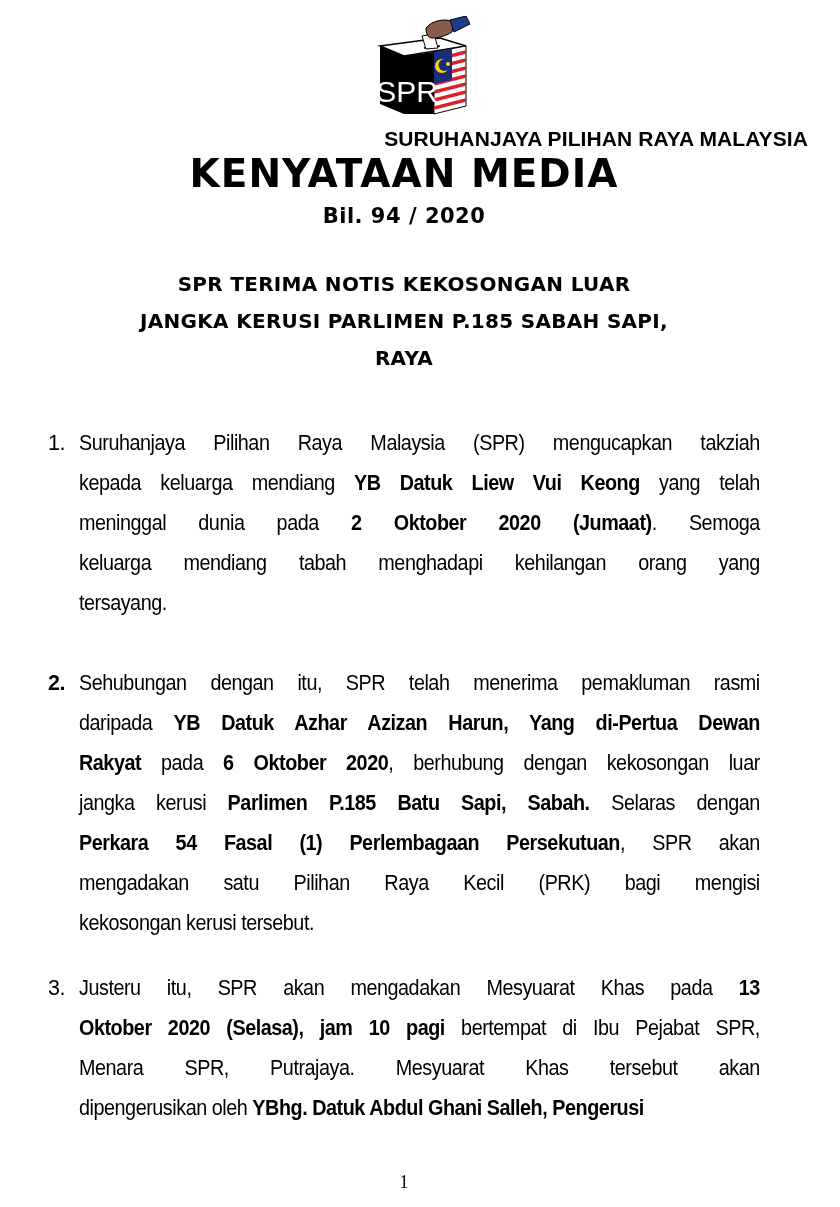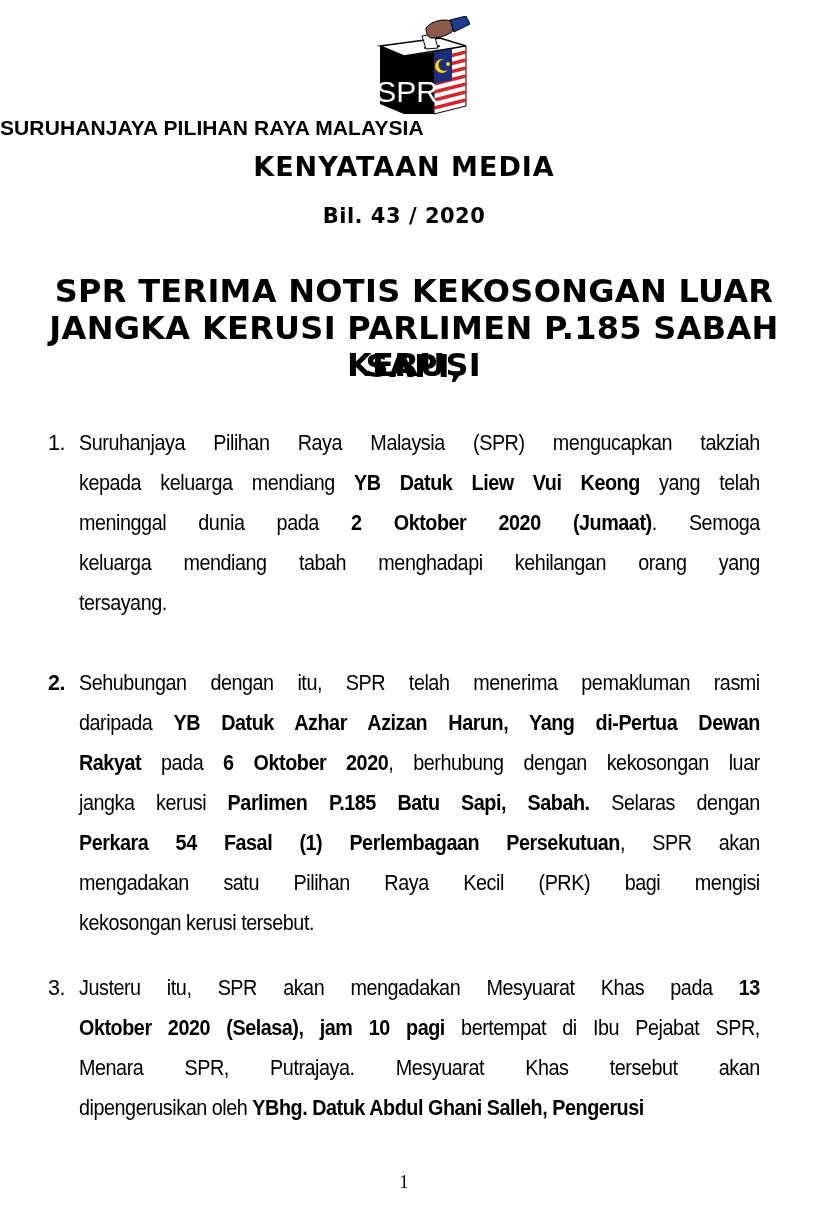--- a/index.html
+++ b/index.html
@@ -1,21 +1,21 @@
 <!DOCTYPE html>
 <html><head>
   <meta charset="utf-8">
   <style>
     html, body { margin: 0; padding: 0; background: #ffffff; }
     body { width: 840px; height: 1207px; position: relative; overflow: hidden; font-family: "Liberation Sans", sans-serif; color: #000; }
     .logo { position: absolute; left: 374px; top: 16px; width: 96px; height: 100px; }
-    .org { position: absolute; left: 0; width: 808px; top: 116px; text-align: left; font-weight: bold; font-size: 21px; letter-spacing: 0.1px; }
-    .title { position: absolute; left: 0; width: 808px; top: 151px; text-align: center; font-family: "DejaVu Sans", sans-serif; font-weight: bold; font-size: 27px; letter-spacing: 1px; }
+    .org { position: absolute; left: 0; width: 808px; top: 127px; text-align: right; font-weight: bold; font-size: 21px; letter-spacing: 0.1px; }
+    .title { position: absolute; left: 0; width: 808px; top: 151px; text-align: center; font-family: "DejaVu Sans", sans-serif; font-weight: bold; font-size: 39px; letter-spacing: 1px; }
     .bil { position: absolute; left: 0; width: 808px; top: 204px; text-align: center; font-family: "DejaVu Sans", sans-serif; font-weight: bold; font-size: 21px; letter-spacing: 0.5px; }
-    .headline { position: absolute; left: 0; width: 808px; text-align: center; font-family: "DejaVu Sans", sans-serif; font-weight: bold; font-size: 32px; letter-spacing: 0.3px; padding-left: 10px; }
+    .headline { position: absolute; left: 0; width: 808px; text-align: center; font-family: "DejaVu Sans", sans-serif; font-weight: bold; font-size: 20px; letter-spacing: 0.3px; }
     .line { position: absolute; left: 79px; width: 681px; font-size: 21.5px; line-height: 26px; text-align: justify; text-align-last: justify; white-space: normal; letter-spacing: -0.5px; transform: scaleX(0.92); transform-origin: left center; width: 740px; }
     .line.last { text-align-last: left; }
     .num { position: absolute; left: 48px; font-size: 21.5px; line-height: 26px; letter-spacing: -0.5px; }
     b { font-weight: bold; }
     .pagenum { position: absolute; left: 0; width: 808px; top: 1172px; text-align: center; font-family: "Liberation Serif", serif; font-size: 18px; }
   </style>
 </head>
 <body>
 
 <div class="logo">
@@ -56,25 +56,25 @@
       <circle cx="70.5" cy="49" r="6" fill="#1a2d7a"></circle>
       <circle cx="74" cy="48" r="2" fill="#ffd200"></circle>
     </g>
 
     <text x="33" y="86" text-anchor="middle" font-family="Liberation Sans, sans-serif" font-size="30" fill="#ffffff" transform="scale(1,1)" style="font-weight:normal;">SPR</text>
   </svg>
 </div>
 
 <div class="org">SURUHANJAYA PILIHAN RAYA MALAYSIA</div>
 <div class="title">KENYATAAN MEDIA</div>
-<div class="bil">Bil. 43 / 2020</div>
+<div class="bil">Bil. 94 / 2020</div>
 
 <div class="headline" style="top:272px">SPR TERIMA NOTIS KEKOSONGAN LUAR</div>
 <div class="headline" style="top:309px">JANGKA KERUSI PARLIMEN P.185 SABAH SAPI,</div>
-<div class="headline" style="top:346px">KERUSI</div>
+<div class="headline" style="top:346px">RAYA</div>
 
 <div id="body-paragraphs">
     <div class="num" style="top: 430px;">1.</div>
     <div class="line" style="top: 430px;"><span>Suruhanjaya Pilihan Raya Malaysia (SPR) mengucapkan takziah</span></div>
     <div class="line" style="top: 470px;"><span>kepada keluarga mendiang </span><b>YB Datuk Liew Vui Keong</b><span> yang telah</span></div>
     <div class="line" style="top: 510px;"><span>meninggal dunia pada </span><b>2 Oktober 2020 (Jumaat)</b><span>.  Semoga</span></div>
     <div class="line" style="top: 550px;"><span>keluarga mendiang tabah menghadapi kehilangan orang yang</span></div>
     <div class="line last" style="top: 590px;"><span>tersayang.</span></div>
     <div class="num" style="top: 670px; font-weight: bold;">2.</div>
     <div class="line" style="top: 670px;"><span>Sehubungan dengan itu, SPR telah menerima pemakluman rasmi</span></div>

